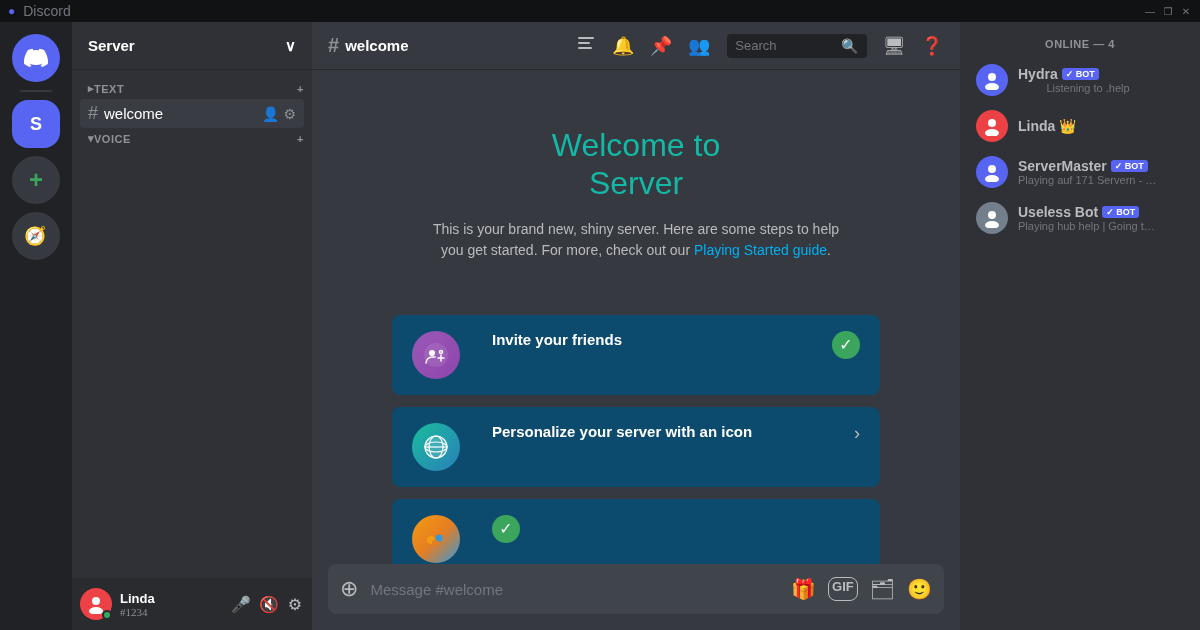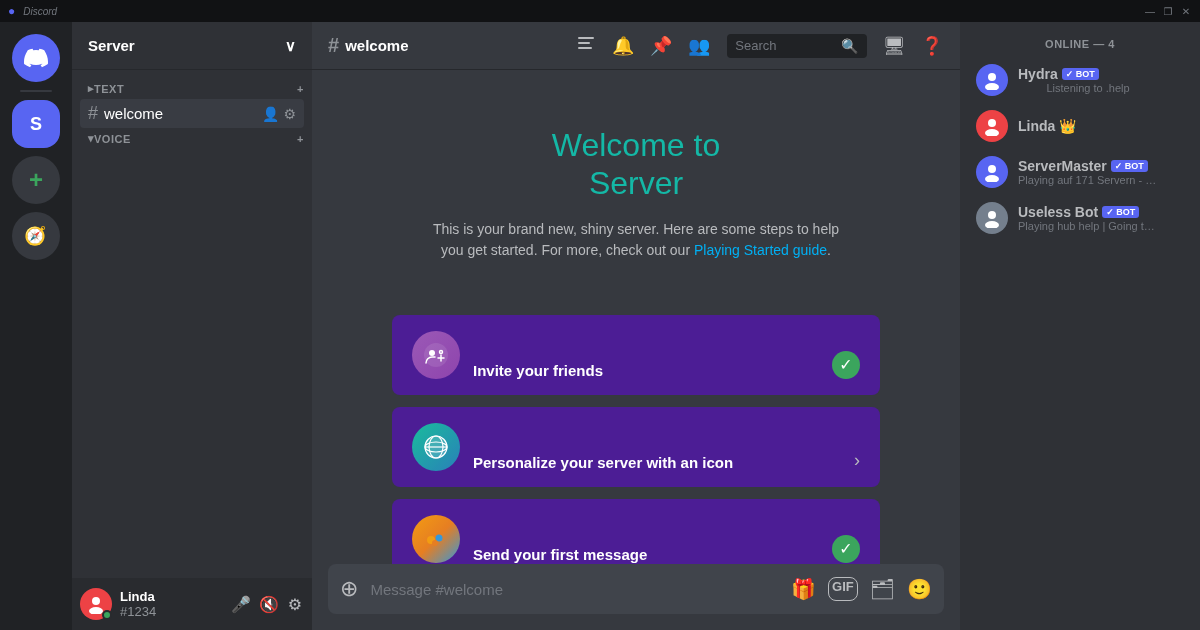--- a/index.html
+++ b/index.html
@@ -18,23 +18,22 @@
     .title-bar {
       height: 22px;
       background: #111214;
       display: flex;
       align-items: center;
       padding: 0 8px;
       gap: 8px;
       flex-shrink: 0;
     }
     .title-bar-title {
-      font-size: 10px;
+      font-size: 14px;
       color: #72767d;
-      font-style: italic;
     }
     .title-bar-controls {
       margin-left: auto;
       display: flex;
       gap: 6px;
     }
     .title-bar-btn {
       width: 12px;
       height: 12px;
       font-size: 10px;
@@ -200,22 +199,23 @@
     .user-info {
       flex: 1;
       min-width: 0;
     }
     .user-name {
       font-size: 13px;
       font-weight: 600;
       color: #fff;
     }
     .user-tag {
-      font-size: 13px;
+      font-size: 11px;
       color: #8e9297;
+      font-family: Liberation Serif, serif;
     }
     .user-controls {
       display: flex;
       gap: 4px;
       color: #b9bbbe;
       font-size: 16px;
     }
     .user-controls span { cursor: pointer; padding: 2px; }
 
     
@@ -310,26 +310,26 @@
     }
 
     
     .checklist {
       display: flex;
       flex-direction: column;
       gap: 12px;
       padding: 0 80px;
     }
     .checklist-item {
-      background: #4c1d95;
+      background: #0c4a6e;
       border-radius: 8px;
       padding: 16px 20px;
       display: flex;
-      align-items: flex-end;
-      gap: 13px;
+      align-items: flex-start;
+      gap: 32px;
       cursor: pointer;
       transition: background 0.1s;
     }
     .checklist-icon {
       width: 48px;
       height: 48px;
       border-radius: 50%;
       flex-shrink: 0;
       display: flex;
       align-items: center;
@@ -617,21 +617,20 @@
         </div>
 
         <div class="checklist-item">
           <div class="checklist-icon message" style="background: linear-gradient(135deg, #f39c12, #e67e22, #3498db);">
             <svg width="28" height="28" viewBox="0 0 28 28" fill="none">
               <circle cx="9" cy="15" r="4" fill="#f39c12"></circle>
               <circle cx="17" cy="13" r="3.5" fill="#3498db"></circle>
               <circle cx="13" cy="18" r="3" fill="#e67e22"></circle>
             </svg>
           </div>
-          <span class="checklist-label">Send your first message</span>
           <div class="checklist-check">✓</div>
         </div>
       </div>
 
     </div>
 
     <div class="message-input-area">
       <div class="message-input-bar">
         <span class="message-input-plus">⊕</span>
         <input class="message-input" type="text" placeholder="Message #welcome" style="">

